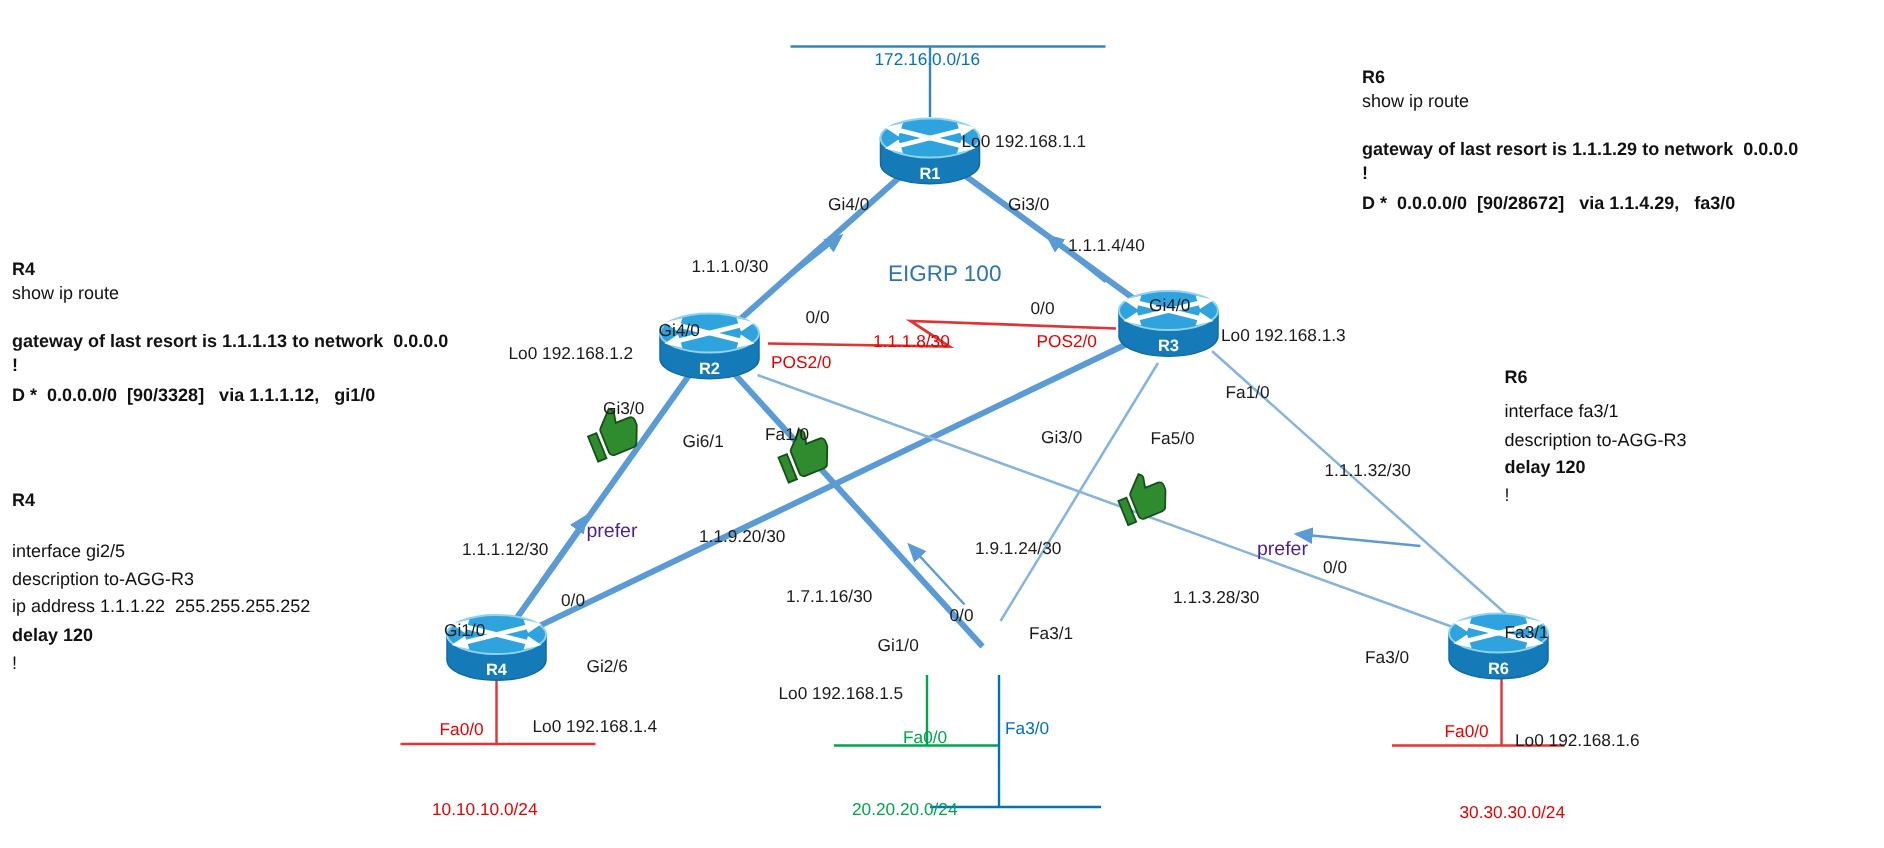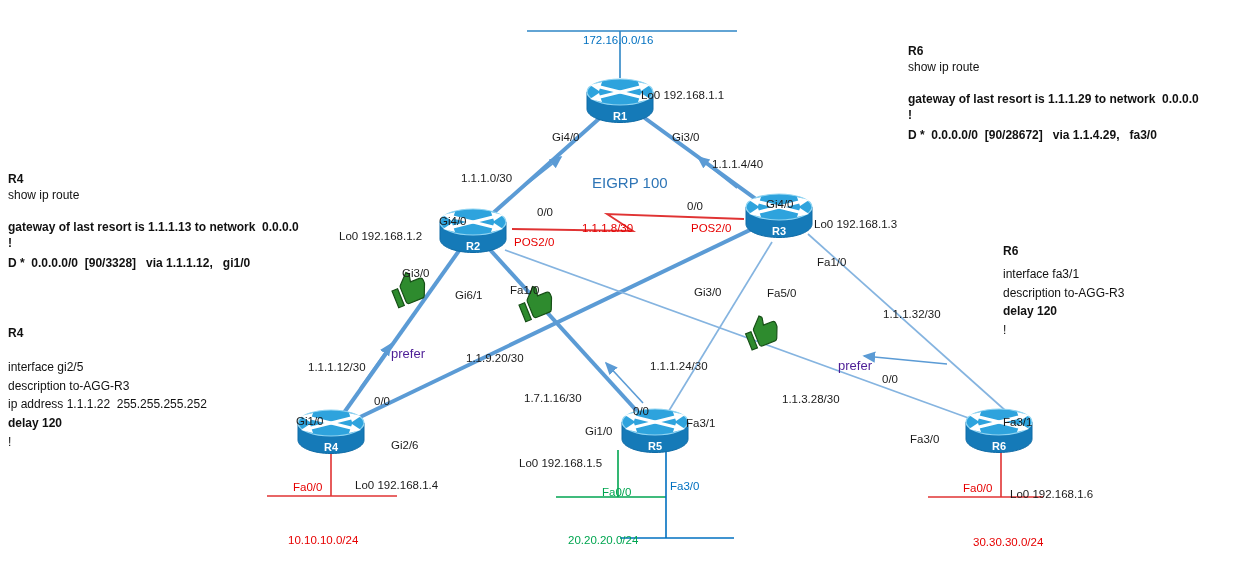--- a/index.html
+++ b/index.html
@@ -124,26 +124,20 @@
         <use href="#sym-router"></use>
       </svg>
     <span class="rname">R3</span>
   </div>
   <div class="router" style="left:294px;top:408px">
     <svg viewBox="0 0 74 48">
         <use href="#sym-router"></use>
       </svg>
     <span class="rname">R4</span>
   </div>
-  <div class="router" style="left:618px;top:407px">
-    <svg viewBox="0 0 74 48">
-        <use href="#sym-router"></use>
-      </svg>
-    <span class="rname">R5</span>
-  </div>
   <div class="router" style="left:962px;top:407px">
     <svg viewBox="0 0 74 48">
         <use href="#sym-router"></use>
       </svg>
     <span class="rname">R6</span>
   </div>
 
   <div class="lbl blue" style="left:583px;top:7px">172.16.0.0/16</div>
   <div class="lbl" style="left:641px;top:62px">Lo0 192.168.1.1</div>
   <div class="lbl" style="left:552px;top:104px">Gi4/0</div>
@@ -168,21 +162,21 @@
   <div class="lbl" style="left:510px;top:257px">Fa1/0</div>
   <div class="lbl" style="left:694px;top:259px">Gi3/0</div>
   <div class="lbl" style="left:767px;top:260px">Fa5/0</div>
   <div class="lbl" style="left:883px;top:281px">1.1.1.32/30</div>
 
   <div class="lbl" style="left:308px;top:334px">1.1.1.12/30</div>
   <div class="lbl prefer" style="left:391px;top:320px">prefer</div>
   <div class="lbl" style="left:374px;top:368px">0/0</div>
   <div class="lbl" style="left:466px;top:325px">1.1.9.20/30</div>
   <div class="lbl" style="left:524px;top:365px">1.7.1.16/30</div>
-  <div class="lbl" style="left:650px;top:333px">1.1.1.24/30</div>
+  <div class="lbl" style="left:650px;top:333px">1.9.1.24/30</div>
   <div class="lbl" style="left:633px;top:378px">0/0</div>
   <div class="lbl" style="left:782px;top:366px">1.1.3.28/30</div>
   <div class="lbl prefer" style="left:838px;top:332px">prefer</div>
   <div class="lbl" style="left:882px;top:346px">0/0</div>
 
   <div class="lbl" style="left:296px;top:388px">Gi1/0</div>
   <div class="lbl" style="left:391px;top:412px">Gi2/6</div>
   <div class="lbl" style="left:585px;top:398px">Gi1/0</div>
   <div class="lbl" style="left:686px;top:390px">Fa3/1</div>
   <div class="lbl" style="left:910px;top:406px">Fa3/0</div>

